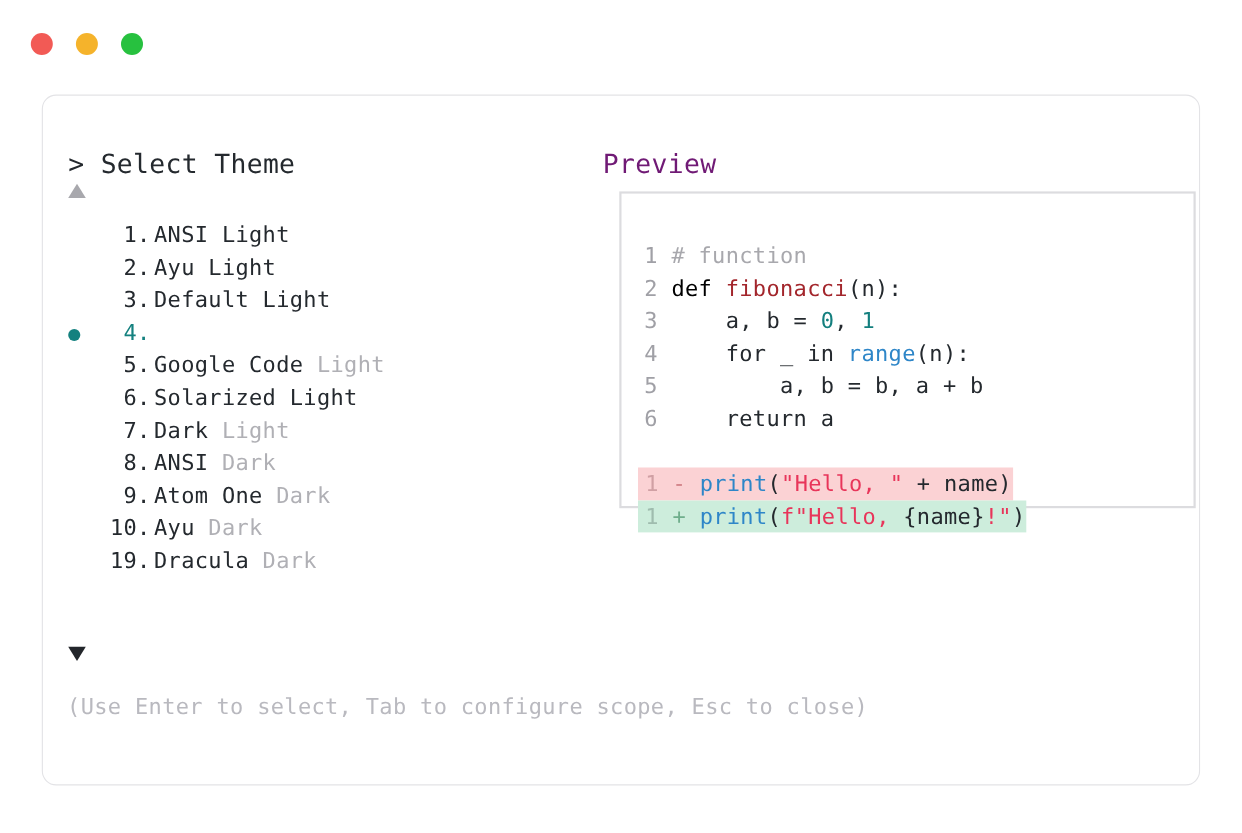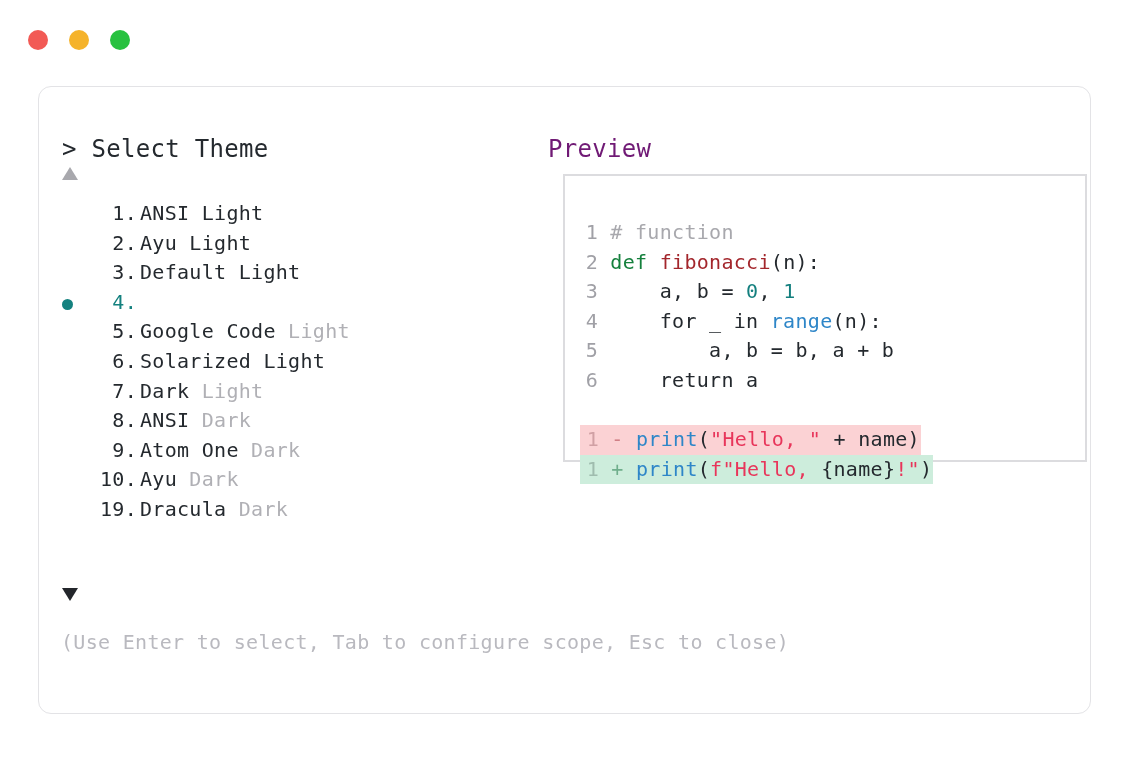--- a/index.html
+++ b/index.html
@@ -174,21 +174,21 @@
   }
   .diff-del .hl { background: #fbd2d4; }
   .diff-add .hl { background: #cdeddc; }
   .diff-del .ln { color: #d0a0a4; }
   .diff-add .ln { color: #9fbcae; }
   .diff-del .sign { color: #d08086; }
   .diff-add .sign { color: #6fae8c; }
 
   
   .tok-comment { color: #a8a8ad; }
-  .tok-keyword { color: #15803d; }
+  .tok-keyword { color: #000000; }
   .tok-fn      { color: #a3262c; }
   .tok-num     { color: #137f7e; }
   .tok-builtin { color: #2e86c8; }
   .tok-str     { color: #e8355a; }
   .tok-plain   { color: #24292e; }
 </style>
 </head>
 <body>
 
 <div class="window-dots">

